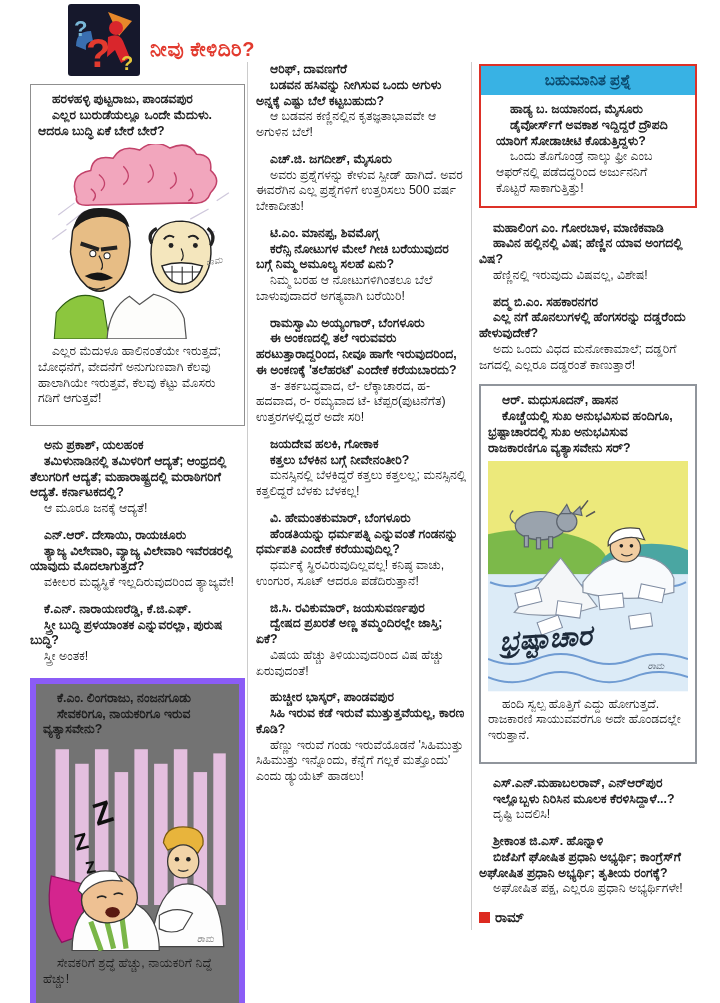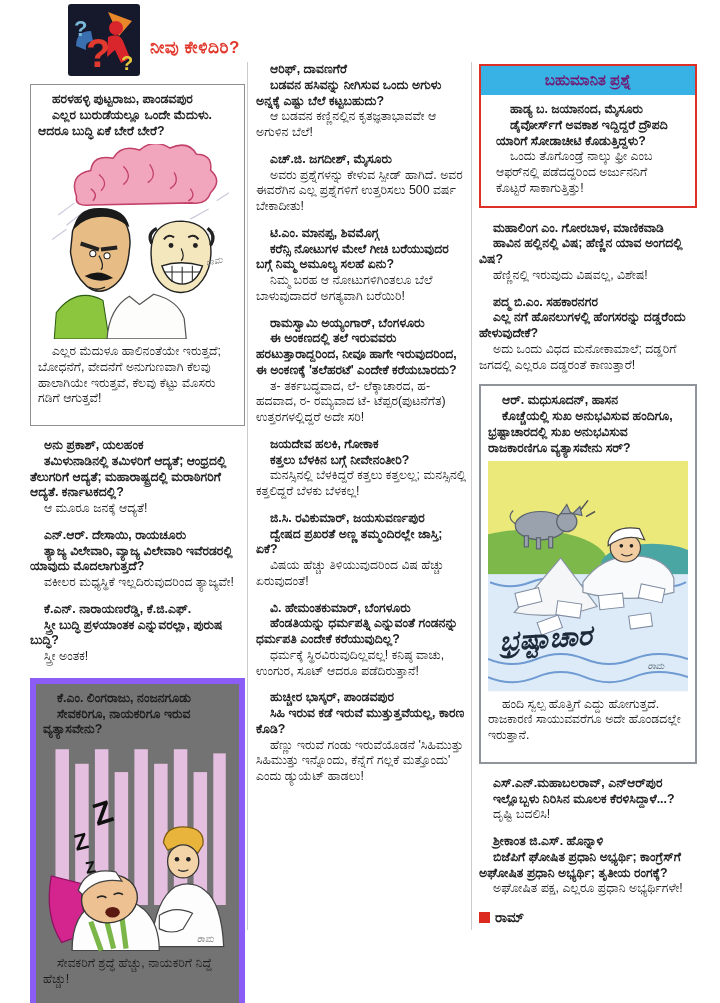--- a/index.html
+++ b/index.html
@@ -1,35 +1,35 @@
 <!DOCTYPE html>
 <html><head>
 <meta charset="utf-8">
 <style>
   *{margin:0;padding:0;box-sizing:border-box}
   html,body{background:#e9e9e9}
   body{font-family:"Liberation Sans","DejaVu Sans",sans-serif;color:#1c1c1c}
   .page{position:relative;width:720px;height:1003px;overflow:hidden;background:#fff;margin:0 auto}
   .logo{position:absolute;left:68px;top:4px;width:72px;height:72px}
-  .title{position:absolute;left:150px;top:38px;font-size:17px;font-weight:700;color:#e23a2e;letter-spacing:.5px}
+  .title{position:absolute;left:150px;top:38px;font-size:20px;font-weight:700;color:#e23a2e;letter-spacing:.5px}
   .vrule{position:absolute;top:62px;width:1px;height:868px;background:#cccccc}
   .r1{left:247px}.r2{left:471px}
   .col{position:absolute;font-size:12.4px;line-height:1.27}
   .col-left{left:30px;top:84px;width:215px}
   .col-mid{left:256px;top:62px;width:211px}
   .col-right{left:479px;top:64px;width:218px}
   p.name{font-weight:700;text-indent:14px}
   p.question{font-weight:700;text-indent:14px}
   p.answer{text-indent:14px}
   .qa{margin-bottom:11px}
   .qbox{border:1px solid #8f8f8f;padding:7px 7px 18px;background:#fff}
   .box-sleep{border:6px solid #8b5cf6;background:#737373;margin-top:13px}
   .box-pig{border:2px solid #90959c;margin:2px 0 12px}
   .prize{border:2px solid #dd3128;margin-bottom:13px}
-  .prize-head{background:#38b2e4;color:#701a75;font-weight:700;text-align:center;font-size:15px;padding:4px 0 6px}
+  .prize-head{background:#38b2e4;color:#0c4a6e;font-weight:700;text-align:center;font-size:15px;padding:4px 0 6px}
   .prize-body{padding:7px 15px 9px}
   .cartoon{margin:5px 0;line-height:0}
   .cartoon svg{width:100%;height:auto}
   .byline{text-align:left;margin-top:12px;font-weight:700;font-size:13.5px;padding-right:14px}
   .sq{display:inline-block;width:11px;height:11px;background:#dd2a20;margin-right:5px;vertical-align:-1px}
 </style>
 </head>
 <body>
 
 <div class="page">
@@ -173,28 +173,28 @@
       <p class="name">ರಾಮಸ್ವಾಮಿ ಅಯ್ಯಂಗಾರ್, ಬೆಂಗಳೂರು</p>
       <p class="question">ಈ ಅಂಕಣದಲ್ಲಿ ತಲೆ ಇರುವವರು ಹರಟುತ್ತಾರಾದ್ದರಿಂದ, ನೀವೂ ಹಾಗೇ ಇರುವುದರಿಂದ, ಈ ಅಂಕಣಕ್ಕೆ 'ತಲೆಹರಟೆ' ಎಂದೇಕೆ ಕರೆಯಬಾರದು?</p>
       <p class="answer">ತ- ತರ್ಕಬದ್ಧವಾದ, ಲೆ- ಲೆಕ್ಕಾಚಾರದ, ಹ- ಹದವಾದ, ರ- ರಮ್ಯವಾದ ಟೆ- ಟೆಪ್ಪರ(ಪುಟನೆಗೆತ) ಉತ್ತರಗಳಲ್ಲಿದ್ದರೆ ಅದೇ ಸರಿ!</p>
     </article>
     <article class="qa">
       <p class="name">ಜಯದೇವ ಹಲಕಿ, ಗೋಕಾಕ</p>
       <p class="question">ಕತ್ತಲು ಬೆಳಕಿನ ಬಗ್ಗೆ ನೀವೇನಂತೀರಿ?</p>
       <p class="answer">ಮನಸ್ಸಿನಲ್ಲಿ ಬೆಳಕಿದ್ದರೆ ಕತ್ತಲು ಕತ್ತಲಲ್ಲ; ಮನಸ್ಸಿನಲ್ಲಿ ಕತ್ತಲಿದ್ದರೆ ಬೆಳಕು ಬೆಳಕಲ್ಲ!</p>
     </article>
     <article class="qa">
+      <p class="name">ವಿ. ಹೇಮಂತಕುಮಾರ್, ಬೆಂಗಳೂರು</p>
+      <p class="question">ಹೆಂಡತಿಯನ್ನು ಧರ್ಮಪತ್ನಿ ಎನ್ನುವಂತೆ ಗಂಡನನ್ನು ಧರ್ಮಪತಿ ಎಂದೇಕೆ ಕರೆಯುವುದಿಲ್ಲ?</p>
+      <p class="answer">ಧರ್ಮಕ್ಕೆ ಸ್ಥಿರವಿರುವುದಿಲ್ಲವಲ್ಲ! ಕನಿಷ್ಠ ವಾಚು, ಉಂಗುರ, ಸೂಟ್ ಆದರೂ ಪಡೆದಿರುತ್ತಾನೆ!</p>
+    </article>
+    <article class="qa">
       <p class="name">ಜಿ.ಸಿ. ರವಿಕುಮಾರ್, ಜಯಸುವರ್ಣಪುರ</p>
       <p class="question">ದ್ವೇಷದ ಪ್ರಖರತೆ ಅಣ್ಣ ತಮ್ಮಂದಿರಲ್ಲೇ ಜಾಸ್ತಿ; ಏಕೆ?</p>
       <p class="answer">ವಿಷಯ ಹೆಚ್ಚು ತಿಳಿಯುವುದರಿಂದ ವಿಷ ಹೆಚ್ಚು ಏರುವುದಂತೆ!</p>
-    </article>
-    <article class="qa">
-      <p class="name">ವಿ. ಹೇಮಂತಕುಮಾರ್, ಬೆಂಗಳೂರು</p>
-      <p class="question">ಹೆಂಡತಿಯನ್ನು ಧರ್ಮಪತ್ನಿ ಎನ್ನುವಂತೆ ಗಂಡನನ್ನು ಧರ್ಮಪತಿ ಎಂದೇಕೆ ಕರೆಯುವುದಿಲ್ಲ?</p>
-      <p class="answer">ಧರ್ಮಕ್ಕೆ ಸ್ಥಿರವಿರುವುದಿಲ್ಲವಲ್ಲ! ಕನಿಷ್ಠ ವಾಚು, ಉಂಗುರ, ಸೂಟ್ ಆದರೂ ಪಡೆದಿರುತ್ತಾನೆ!</p>
     </article>
     <article class="qa">
       <p class="name">ಹುಚ್ಚೀರ ಭಾಸ್ಕರ್, ಪಾಂಡವಪುರ</p>
       <p class="question">ಸಿಹಿ ಇರುವ ಕಡೆ ಇರುವೆ ಮುತ್ತುತ್ತವೆಯಲ್ಲ, ಕಾರಣ ಕೊಡಿ?</p>
       <p class="answer">ಹೆಣ್ಣು ಇರುವೆ ಗಂಡು ಇರುವೆಯೊಡನೆ 'ಸಿಹಿಮುತ್ತು ಸಿಹಿಮುತ್ತು ಇನ್ನೊಂದು, ಕೆನ್ನೆಗೆ ಗಲ್ಲಕೆ ಮತ್ತೊಂದು' ಎಂದು ಡ್ಯುಯೆಟ್ ಹಾಡಲು!</p>
     </article>
   </section>
 
   <section class="col col-right">
 

